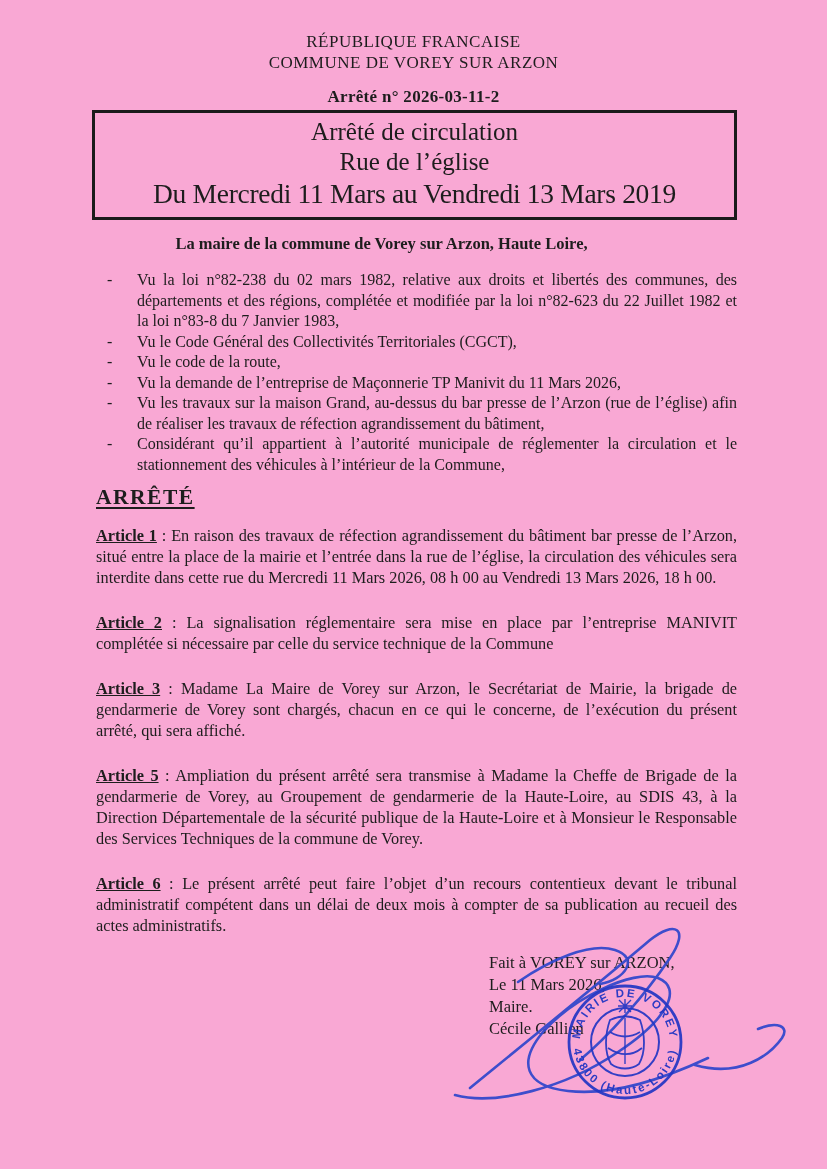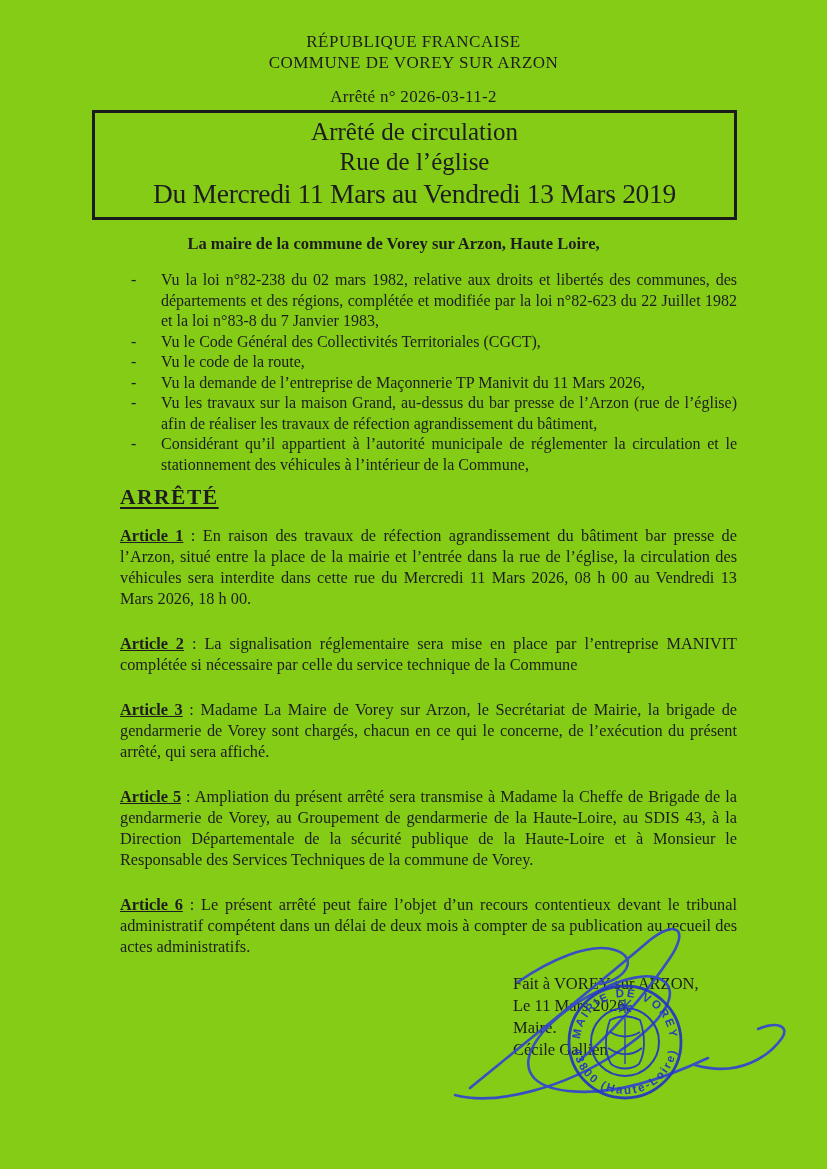--- a/index.html
+++ b/index.html
@@ -1,30 +1,30 @@
 <!DOCTYPE html>
 <html><head>
 <meta charset="utf-8">
 <style>
   html,body { margin:0; padding:0; background:#ffffff; }
   .page {
     position:relative; width:827px; height:1169px; overflow:hidden;
-    background:#84cc16; color:#1d1d1d;
+    background:#f9a8d4; color:#1d1d1d;
     font-family:"Liberation Serif","DejaVu Serif",serif;
   }
   .header { padding-top:32px; text-align:center; font-size:17px; line-height:20.5px; letter-spacing:0.5px; }
   .header div { white-space:nowrap; }
-  .arrete-no { text-align:center; font-weight:normal; font-size:17px; margin-top:14px; letter-spacing:0.3px; }
+  .arrete-no { text-align:center; font-weight:bold; font-size:17px; margin-top:14px; letter-spacing:0.3px; }
   .title-box {
     box-sizing:border-box; margin:3px 0 0 92px; width:645px;
     border:3px solid #1b1b1b; text-align:center; padding:4px 4px 6px 4px;
   }
   .title-l { font-weight:normal; font-size:25px; line-height:30px; }
   .title-l.big { font-size:27.5px; line-height:34px; letter-spacing:-0.3px; }
-  .content { padding:0 90px 0 120px; }
+  .content { padding:0 90px 0 96px; }
   .salutation { text-align:center; font-weight:bold; font-size:16.5px; margin-top:14px; padding-right:70px; }
   .vu-list { margin-top:16px; font-size:16px; line-height:20.5px; }
   .vu-item { display:flex; }
   .vu-dash { flex:none; width:30px; padding-left:11px; }
   .vu-text { flex:1; text-align:justify; }
   .decree-heading {
     text-align:left; font-size:21.5px; font-weight:bold; letter-spacing:1.5px;
     margin-top:10px; text-decoration:underline; text-underline-offset:3px;
   }
   .article { text-align:justify; font-size:16.3px; line-height:21px; margin-top:24px; }

